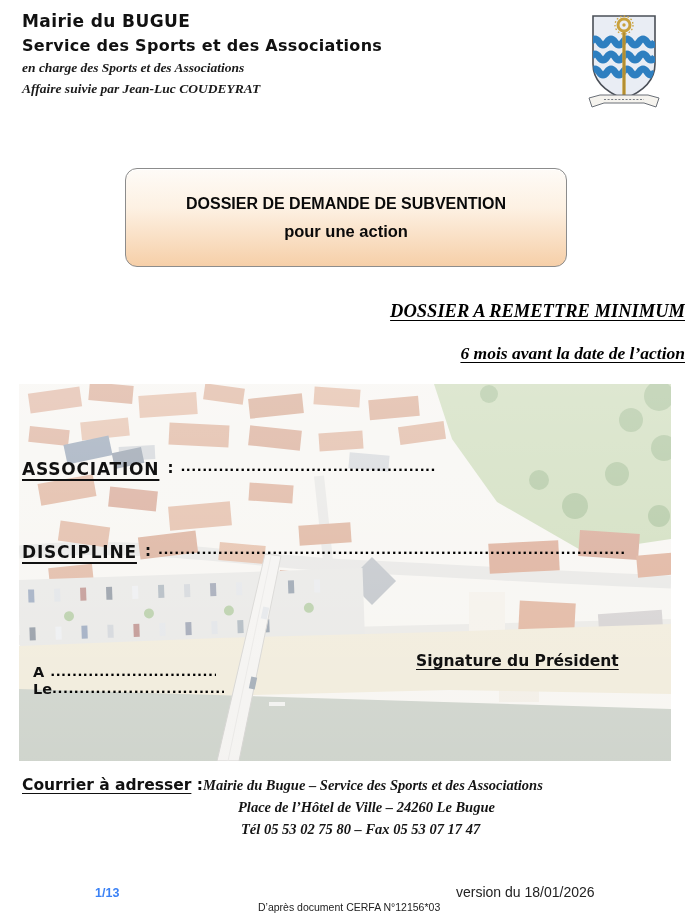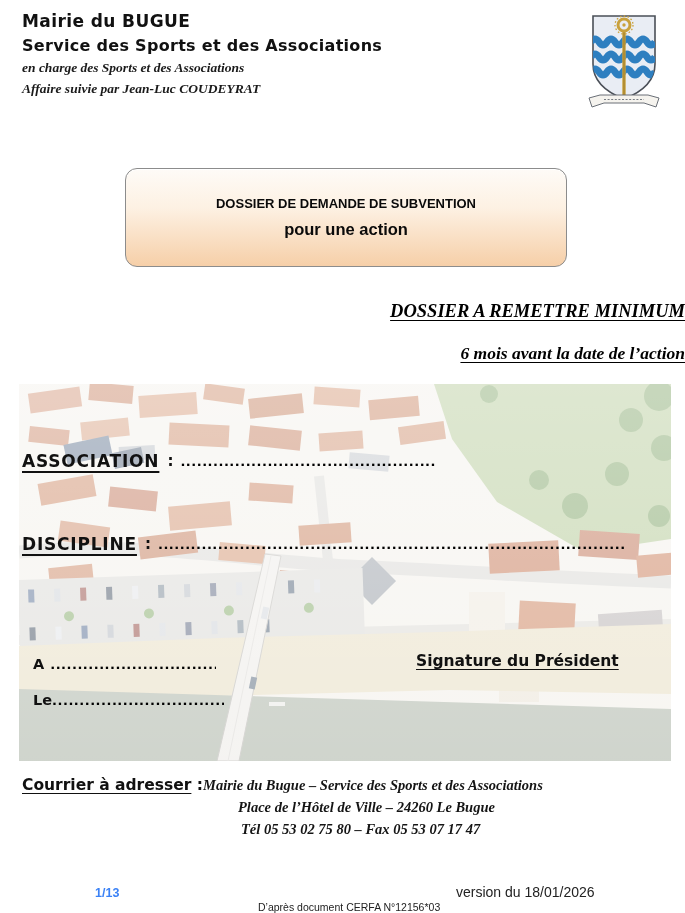--- a/index.html
+++ b/index.html
@@ -14,45 +14,45 @@
            font-size:13.5px;line-height:1.5;color:#1a1a1a;}
 
   .crest{position:absolute;left:586px;top:12px;}
 
   
   .tbox{position:absolute;left:125px;top:168px;width:440px;height:97px;border-radius:12px;
         border:1px solid #8c8c8c;
         background:linear-gradient(180deg,#fefbf7 0%,#fdf1e3 40%,#f6cfa8 100%);
         box-shadow:inset 0 1px 0 #ffffff;
         display:flex;flex-direction:column;align-items:center;justify-content:center;gap:9px;}
-  .tbox .t1{font-family:"Liberation Sans",sans-serif;font-weight:700;font-size:13px;color:#0a0a0a;}
+  .tbox .t1{font-family:"Liberation Sans",sans-serif;font-weight:700;font-size:16px;color:#0a0a0a;}
   .tbox .t2{font-family:"Liberation Sans",sans-serif;font-weight:700;font-size:16.5px;color:#0a0a0a;}
 
   
   .notice{position:absolute;left:0;width:685px;text-align:right;
           font-family:"Liberation Serif",serif;font-weight:700;font-style:italic;
           text-decoration:underline;text-underline-offset:3px;color:#000;}
   .n1{top:301px;font-size:18.5px;}
   .n2{top:343px;font-size:17.5px;}
 
   
   .photo{position:absolute;left:19px;top:384px;width:652px;height:377px;overflow:hidden;}
 
   
-  .frow{position:absolute;white-space:nowrap;display:flex;align-items:center;}
+  .frow{position:absolute;white-space:nowrap;display:flex;align-items:flex-start;margin-top:8px;}
   .flabel{font-weight:700;font-size:17px;letter-spacing:.8px;text-decoration:underline;
           text-underline-offset:4px;text-decoration-thickness:1.5px;}
   .fcolon{font-weight:700;font-size:15px;margin:0 7px 0 8px;}
   .dots{display:inline-block;overflow:hidden;white-space:nowrap;font-size:13px;
         font-weight:600;letter-spacing:.5px;color:#000;}
   .row-assoc{left:22px;top:451px;}
   .row-disc{left:22px;top:534px;}
   .row-a,.row-le{left:33px;font-size:14.5px;font-weight:600;}
   .row-a{top:656px;}
-  .row-le{top:692px;}
+  .row-le{top:673px;}
   .small-lbl{font-size:14.5px;font-weight:600;}
   .sig{position:absolute;left:416px;top:652px;font-size:15.5px;font-weight:600;
        text-decoration:underline;text-underline-offset:3px;}
 
   
   .mail-lbl{position:absolute;left:22px;top:776px;font-size:15.5px;font-weight:600;}
   .mail-lbl .u{text-decoration:underline;text-underline-offset:3px;}
   .addr{position:absolute;font-family:"Liberation Serif",serif;font-style:italic;
         font-weight:700;font-size:14.5px;color:#151515;}
   .addr1{left:203px;top:777px;}

